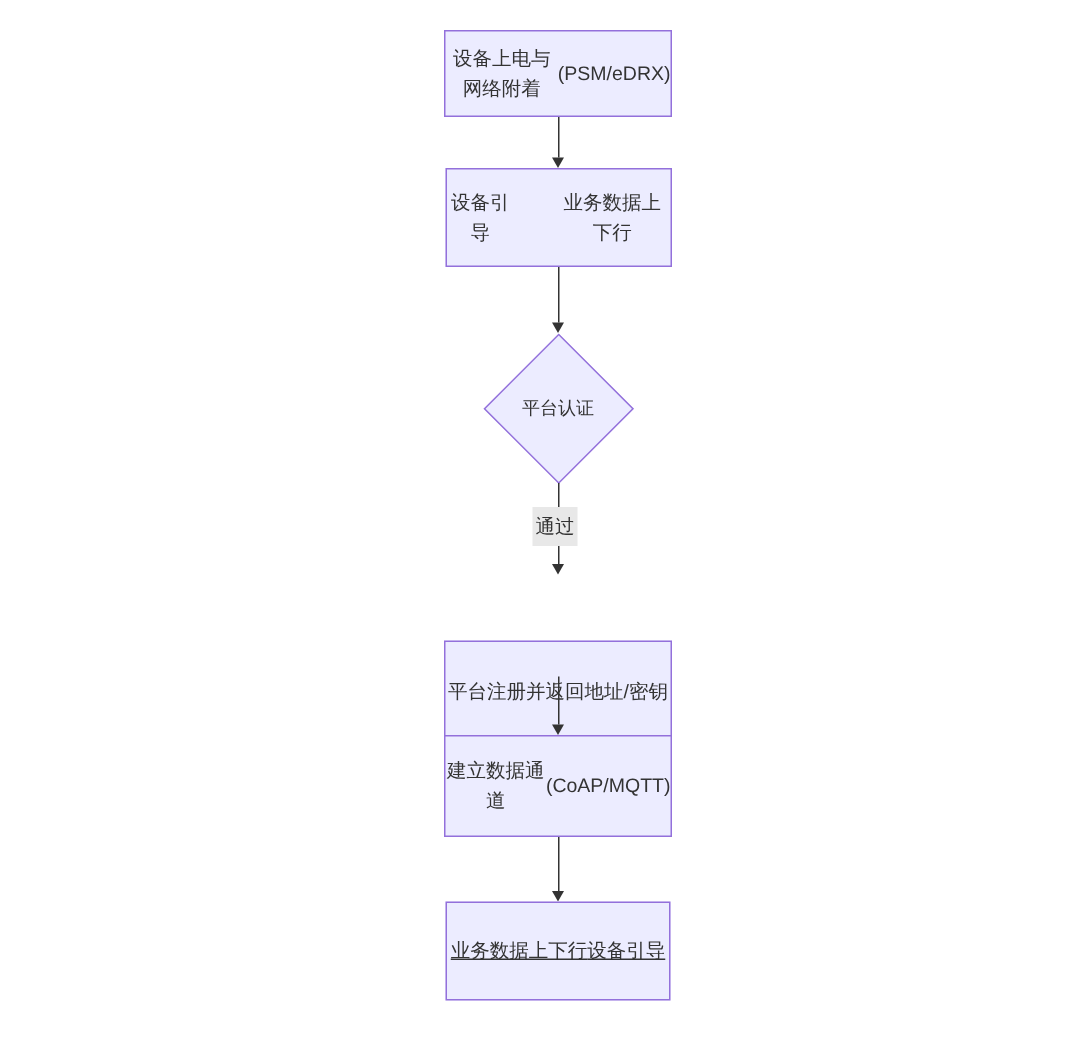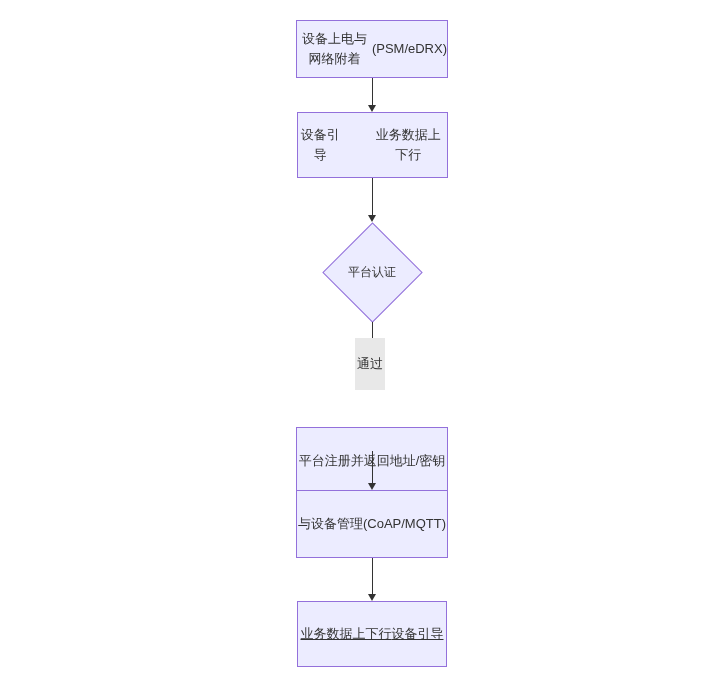--- a/index.html
+++ b/index.html
@@ -57,21 +57,21 @@
     border-left:4.5px solid transparent;
     border-right:4.5px solid transparent;
     border-top:7px solid var(--line,#333333);
   }
   .edge-label{
     position:absolute;
     background:var(--label-bg,#e8e8e8);
     color:var(--text,#333333);
     font-size:13px;
     line-height:20px;
-    padding:16px 2px;
+    padding:3px 2px;
     text-align:center;
   }
 </style>
 </head>
 <body>
 
 <div class="canvas">
 
   <div class="node" style="left:296px;top:20px;width:152px;height:58px;">
     <div>设备上电与网络附着</div>
@@ -106,21 +106,21 @@
     <div>平台注册</div>
     <div>并返回地址/密钥</div>
   </div>
 
   <div class="arrow" style="left:368px;top:451px;height:39px;">
     <div class="shaft" style="height:32px;"></div>
     <div class="head"></div>
   </div>
 
   <div class="node" style="left:296px;top:490px;width:152px;height:68px;">
-    <div>与设备管理</div>
+    <div>建立数据通道</div>
     <div>(CoAP/MQTT)</div>
   </div>
 
   <div class="arrow" style="left:368px;top:558px;height:43px;">
     <div class="shaft" style="height:36px;"></div>
     <div class="head"></div>
   </div>
 
   <div class="node" style="left:297px;top:601px;width:150px;height:66px;text-decoration:underline;">
     <div>业务数据上下行</div>

